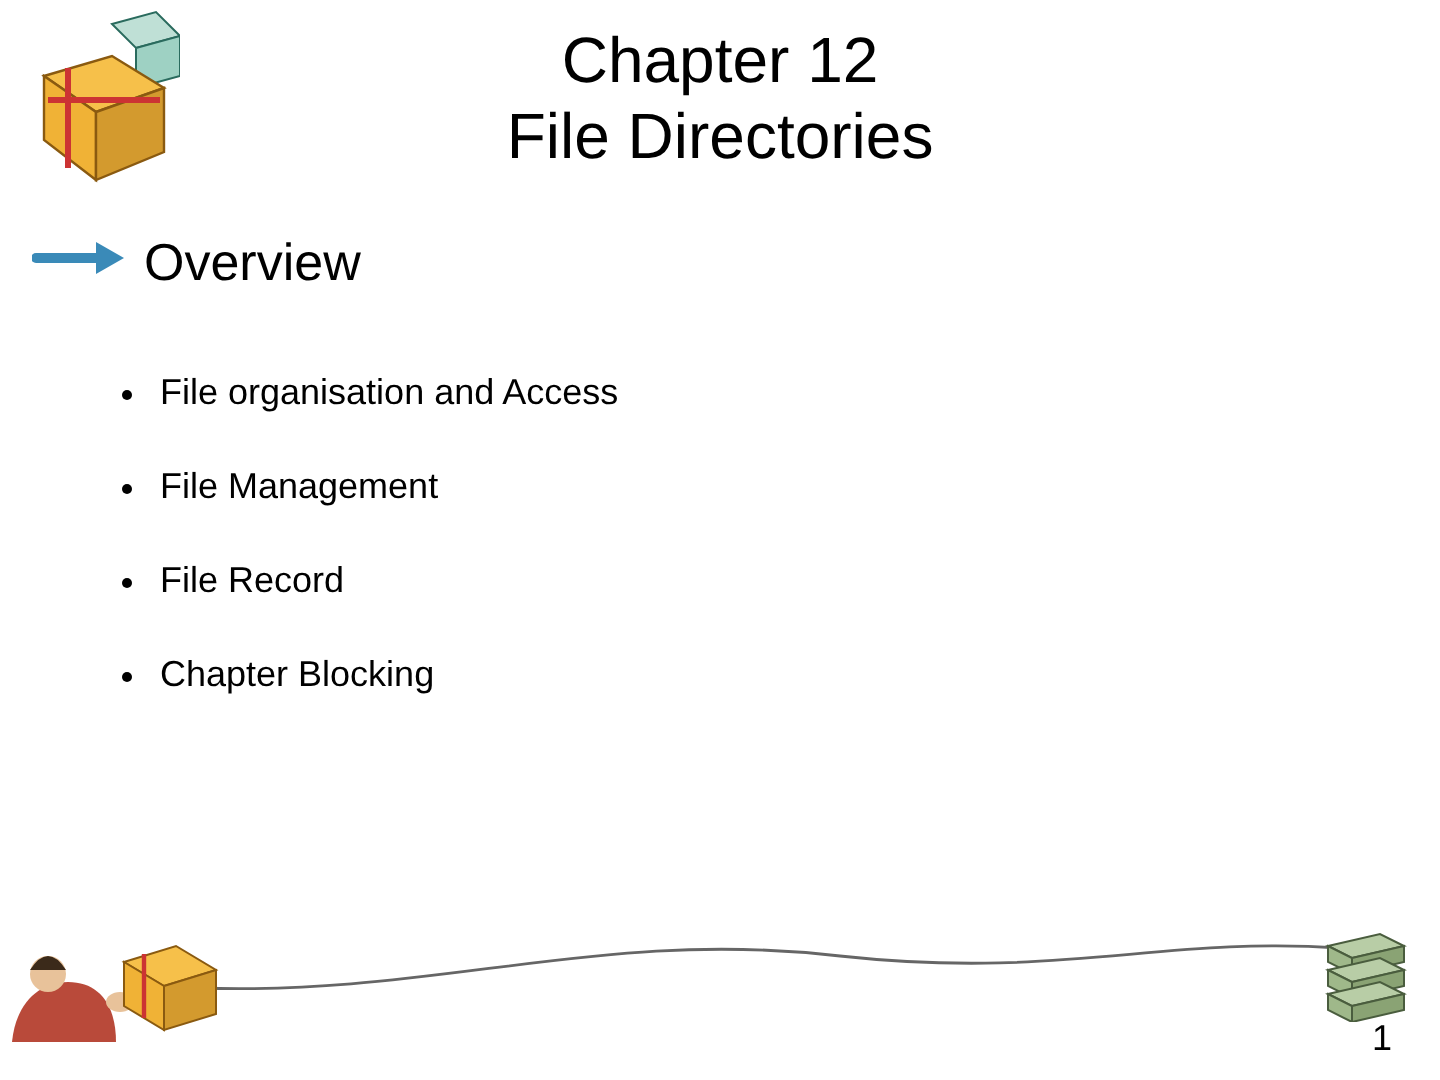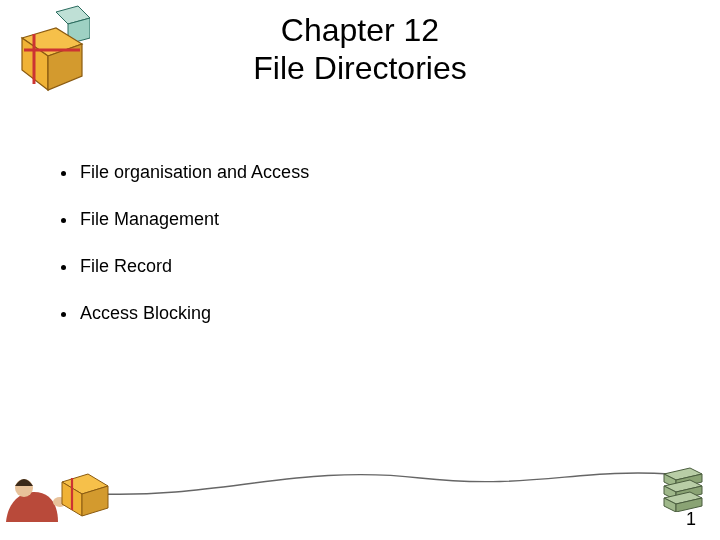--- a/index.html
+++ b/index.html
@@ -3,21 +3,21 @@
 <meta charset="utf-8">
 <style>
   * { margin: 0; padding: 0; box-sizing: border-box; }
   html, body { width: 720px; height: 540px; font-family: Arial, Helvetica, sans-serif; background: #fff; overflow: hidden; }
   .slide { position: relative; width: 720px; height: 540px; }
   .decor-tl { position: absolute; left: 4px; top: 4px; }
   .title-block { position: absolute; top: 12px; left: 0; width: 720px; text-align: center; }
   .title-line { font-size: 32px; font-weight: 400; color: #000; line-height: 1.18; }
   .arrow-row { position: absolute; left: 16px; top: 116px; display: flex; align-items: center; }
   .arrow-row .label { font-size: 26px; color: #000; margin-left: 10px; }
-  .bullets { position: absolute; left: 58px; top: 162px; }
+  .bullets { position: absolute; left: 58px; top: 186px; }
   .bullets li { list-style: disc; font-size: 18px; color: #000; margin-bottom: 26px; padding-left: 2px; }
   .bullets li::marker { color: #000; }
   .bullets ul { margin: 0; padding-left: 20px; }
   .decor-bl { position: absolute; left: 0; bottom: 14px; }
   .decor-br { position: absolute; right: 16px; bottom: 24px; }
   .page-num { position: absolute; right: 24px; bottom: 10px; font-size: 18px; color: #000; }
   .wire { position: absolute; left: 100px; bottom: 40px; width: 570px; height: 40px; }
 </style>
 </head>
 <body>
@@ -37,27 +37,36 @@
       <polyline points="30,30 30,80" stroke="#c33" stroke-width="3" fill="none"></polyline>
       <polyline points="20,46 76,46" stroke="#c33" stroke-width="3" fill="none"></polyline>
     </svg>
   </div>
 
   <div class="title-block">
     <div class="title-line">Chapter 12</div>
     <div class="title-line">File Directories</div>
   </div>
 
+  <div class="arrow-row">
+    <span>
+      <svg width="46" height="20" viewBox="0 0 46 20">
+        <line x1="2" y1="10" x2="34" y2="10" stroke="#3a8ab8" stroke-width="5" stroke-linecap="round"></line>
+        <polygon points="32,2 46,10 32,18" fill="#3a8ab8"></polygon>
+      </svg>
+    </span>
+    <span class="label">Overview</span>
+  </div>
 
   <div class="bullets">
     <ul>
       <li><span>File organisation and Access</span></li>
       <li><span>File Management</span></li>
       <li><span>File Record</span></li>
-      <li><span>Access Blocking</span></li>
+      <li><span>Chapter Blocking</span></li>
     </ul>
   </div>
 
   <svg class="wire" viewBox="0 0 570 40" preserveAspectRatio="none">
     <path d="M0,34 C120,38 200,4 320,18 C430,30 480,8 570,14" fill="none" stroke="#666" stroke-width="1.4"></path>
   </svg>
 
   <div class="decor-bl">
     <svg width="112" height="64" viewBox="0 0 112 64">
 

